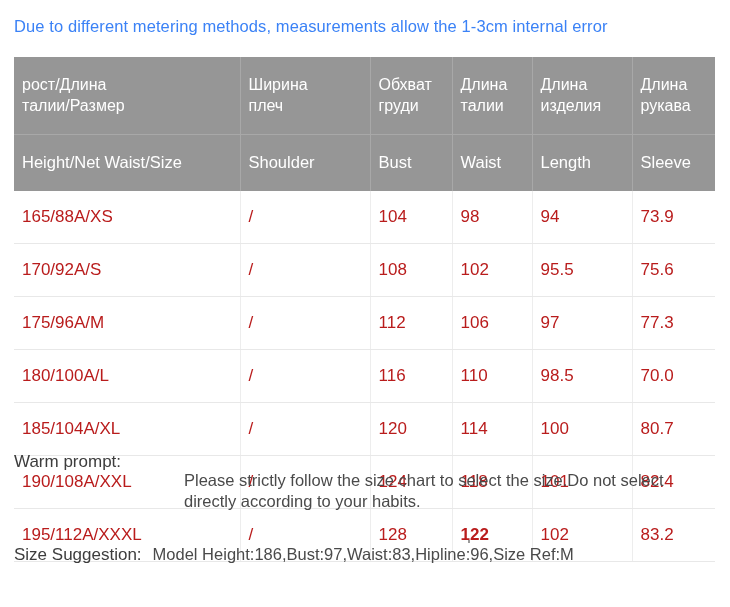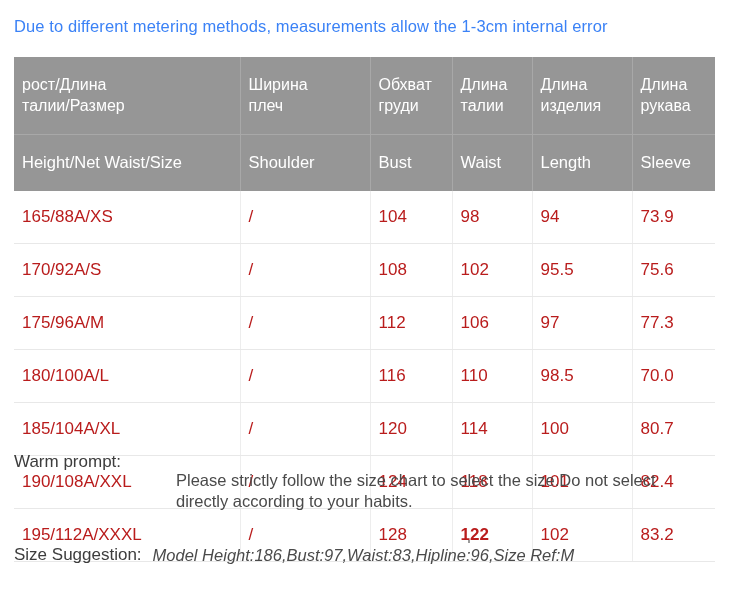--- a/index.html
+++ b/index.html
@@ -101,20 +101,21 @@
   
   .footer {
     position: absolute;
     left: 14px;
     top: 452px;
     width: 706px;
   }
   .warm-row {
     display: flex;
     align-items: flex-start;
+    gap: 8px;
   }
   .warm-label {
     width: 162px;
     flex: 0 0 162px;
     font-size: 17px;
     color: #3d3d3d;
     white-space: nowrap;
   }
   .warm-body {
     flex: 1 1 auto;
@@ -131,33 +132,32 @@
     color: #4a4a4a;
     line-height: 1.3;
     max-width: 535px;
   }
 
   .suggestion-row {
     position: absolute;
     left: 14px;
     top: 545px;
     display: flex;
-    align-items: center;
+    align-items: flex-start;
   }
   .suggestion-label {
     font-size: 17px;
     color: #3d3d3d;
     white-space: nowrap;
   }
   .suggestion-value {
     margin-left: 11px;
     font-size: 16.5px;
     color: #4a4a4a;
     white-space: nowrap;
-    font-style: italic;
   }
 </style>
 </head>
 <body>
 
 <div class="top-note">Due to different metering methods, measurements allow the 1-3cm internal error</div>
 
 <table class="size-table">
   <colgroup>
     <col class="c-size">

